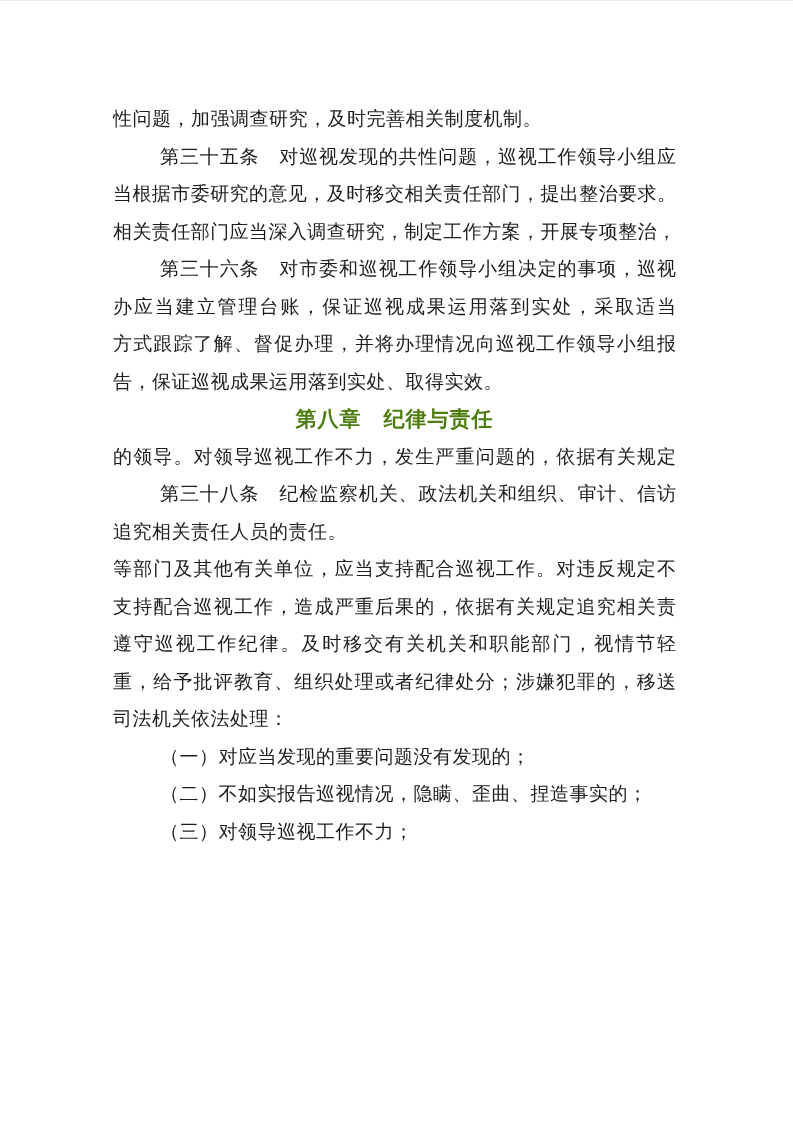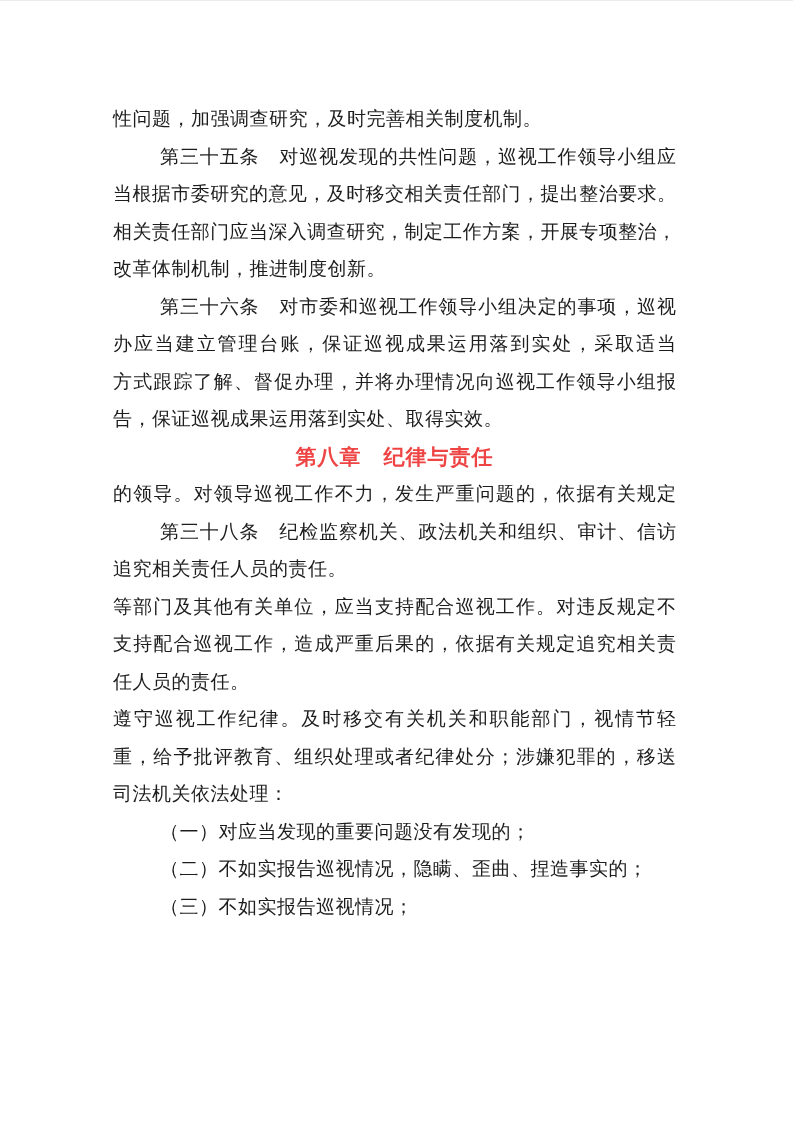--- a/index.html
+++ b/index.html
@@ -41,44 +41,42 @@
   .line.indent {
     padding-left: 47px;
   }
   .line.heading {
     text-align: center;
     text-align-last: center;
     font-weight: 700;
     font-size: 21px;
     letter-spacing: 1px;
     font-family: "Liberation Sans", "DejaVu Sans", sans-serif;
-    color: #ef4444;
+    color: #4d7c0f;
   }
 </style>
 </head>
 <body>
 
 <div class="page">
   <div class="content" id="doc-body">
       <div class="line">性问题，加强调查研究，及时完善相关制度机制。</div>
       <div class="line indent just">第三十五条　对巡视发现的共性问题，巡视工作领导小组应</div>
       <div class="line just">当根据市委研究的意见，及时移交相关责任部门，提出整治要求。</div>
       <div class="line just">相关责任部门应当深入调查研究，制定工作方案，开展专项整治，</div>
-      <div class="line">改革体制机制，推进制度创新。</div>
       <div class="line indent just">第三十六条　对市委和巡视工作领导小组决定的事项，巡视</div>
       <div class="line just">办应当建立管理台账，保证巡视成果运用落到实处，采取适当</div>
       <div class="line just">方式跟踪了解、督促办理，并将办理情况向巡视工作领导小组报</div>
       <div class="line">告，保证巡视成果运用落到实处、取得实效。</div>
       <div class="line heading">第八章　纪律与责任</div>
       <div class="line just">的领导。对领导巡视工作不力，发生严重问题的，依据有关规定</div>
       <div class="line indent just">第三十八条　纪检监察机关、政法机关和组织、审计、信访</div>
       <div class="line">追究相关责任人员的责任。</div>
       <div class="line just">等部门及其他有关单位，应当支持配合巡视工作。对违反规定不</div>
       <div class="line just">支持配合巡视工作，造成严重后果的，依据有关规定追究相关责</div>
-      <div class="line">任人员的责任。</div>
       <div class="line just">遵守巡视工作纪律。及时移交有关机关和职能部门，视情节轻</div>
       <div class="line just">重，给予批评教育、组织处理或者纪律处分；涉嫌犯罪的，移送</div>
       <div class="line">司法机关依法处理：</div>
       <div class="line indent">（一）对应当发现的重要问题没有发现的；</div>
       <div class="line indent">（二）不如实报告巡视情况，隐瞒、歪曲、捏造事实的；</div>
-      <div class="line indent">（三）不如实报告巡视情况；</div>
+      <div class="line indent">（三）对领导巡视工作不力；</div>
     </div>
 </div>
 
 </body></html>

